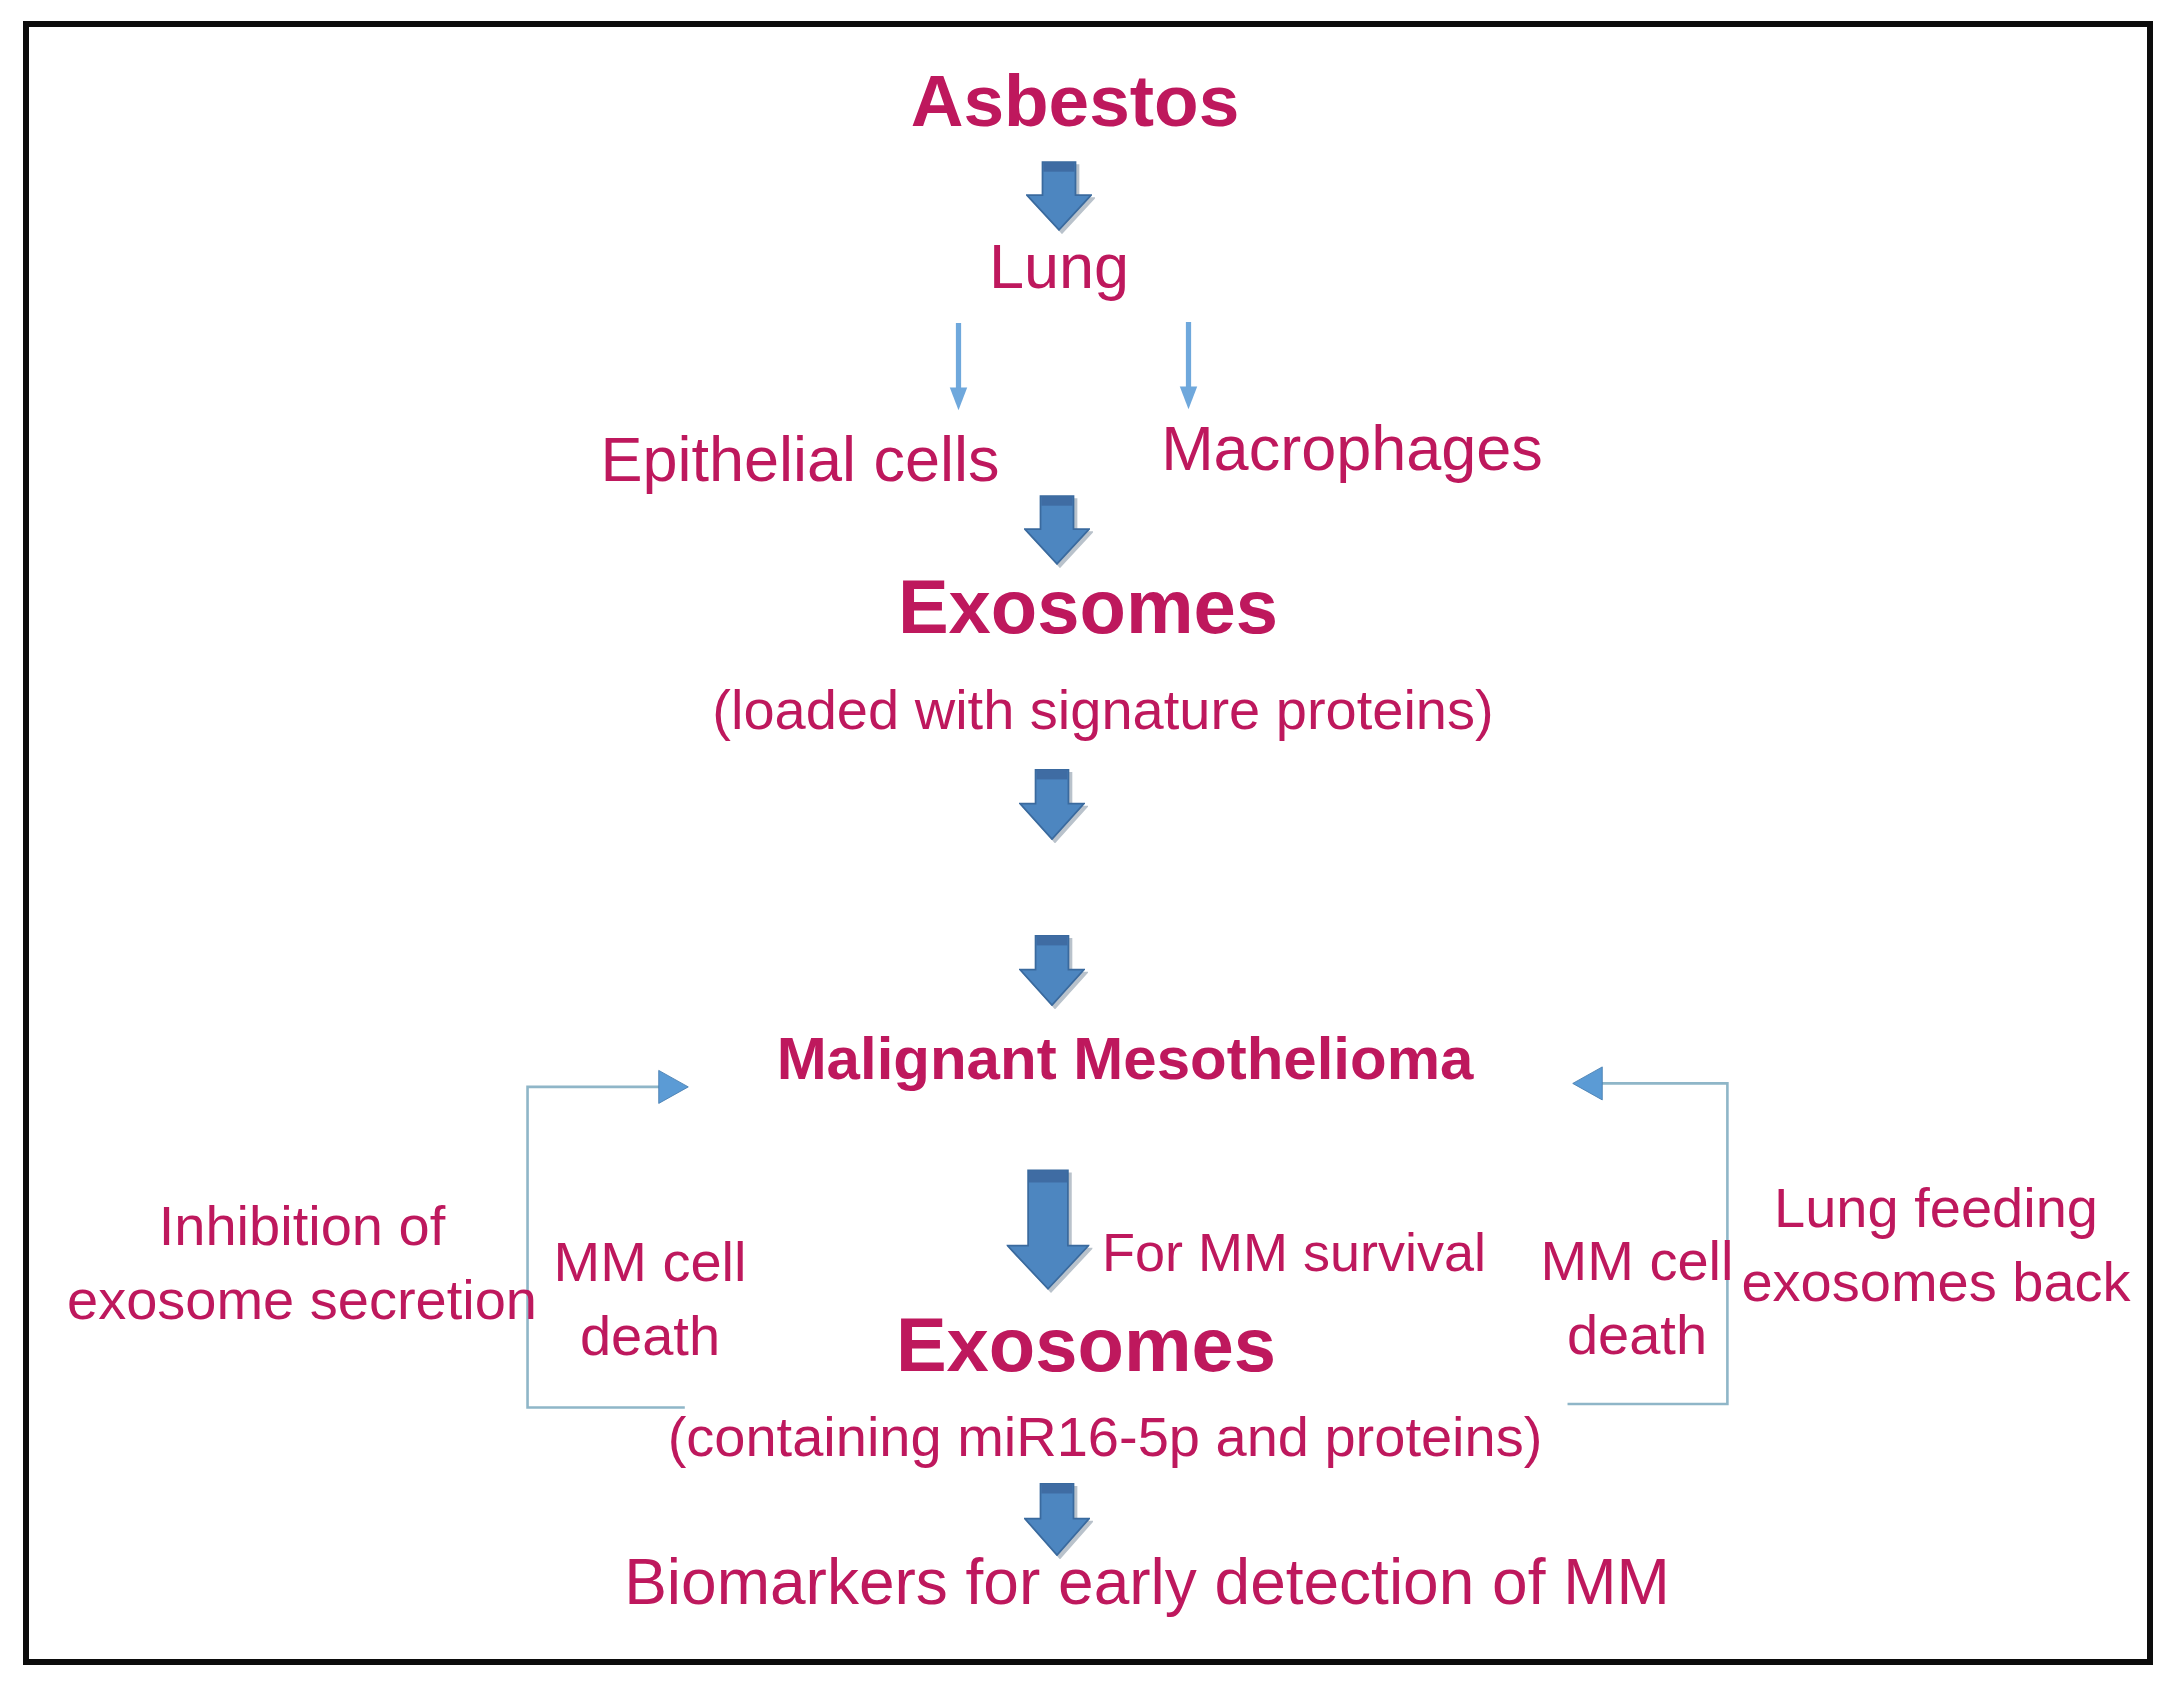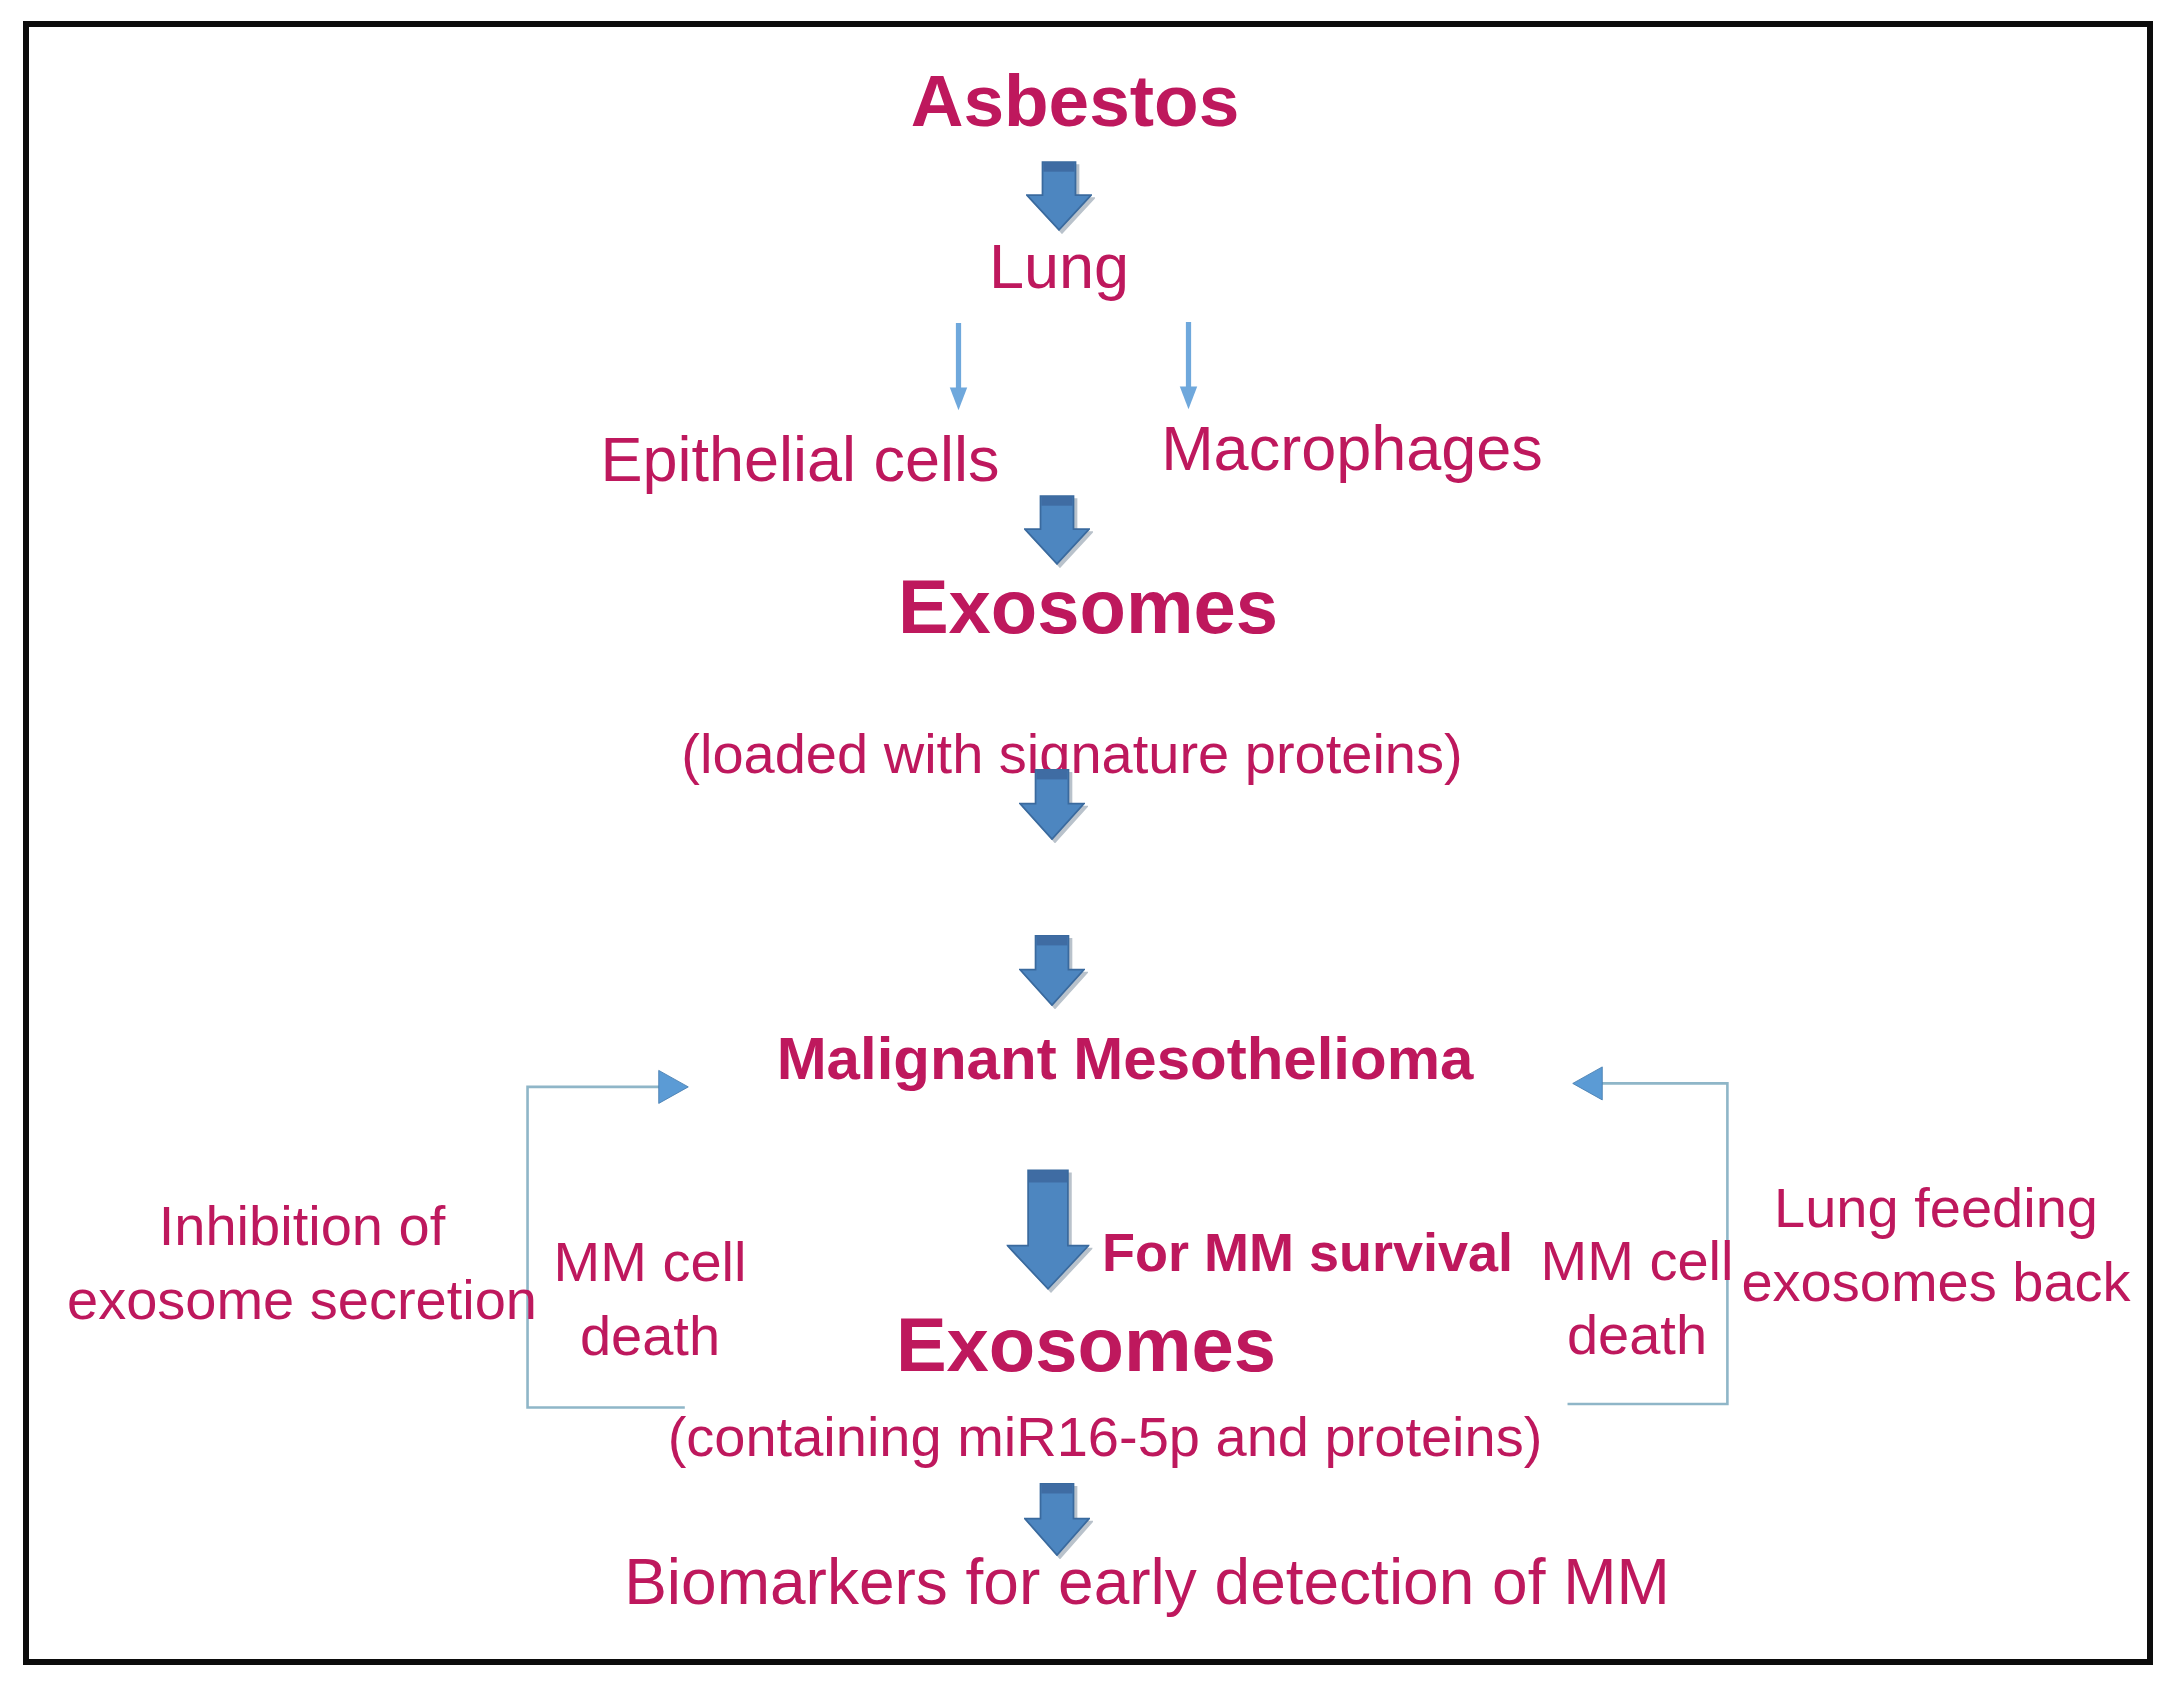--- a/index.html
+++ b/index.html
@@ -99,21 +99,21 @@
 
   <div class="arrow" style="left:1057px; top:495px;">
     <svg width="66" height="70" viewBox="0 0 76 80">
       <polygon points="19,1 57,1 57,39 75,39 38,79 1,39 19,39" fill="#4d86c0" stroke="#3a6a9e" stroke-width="2"></polygon>
       <rect x="20" y="1" width="36" height="11" fill="#3f6ca3"></rect>
     </svg>
   </div>
 
   <div class="txt bold fs88" style="left:1088px; top:567px;">Exosomes</div>
 
-  <div class="txt fs64" style="left:1072px; top:681px;margin-top:44px;">(loaded with signature proteins)</div>
+  <div class="txt fs64" style="left:1103px; top:681px;">(loaded with signature proteins)</div>
 
   <div class="arrow" style="left:1052px; top:769px;">
     <svg width="66" height="71" viewBox="0 0 76 82">
       <polygon points="19,1 57,1 57,40 75,40 38,81 1,40 19,40" fill="#4d86c0" stroke="#3a6a9e" stroke-width="2"></polygon>
       <rect x="20" y="1" width="36" height="11" fill="#3f6ca3"></rect>
     </svg>
   </div>
 
 
   <div class="arrow" style="left:1052px; top:935px;">
@@ -125,21 +125,21 @@
 
   <div class="txt bold fs86" style="left:1125px; top:1027px;">Malignant Mesothelioma</div>
 
   <div class="arrow" style="left:1048px; top:1169px;">
     <svg width="83" height="122" viewBox="0 0 96 140">
       <polygon points="25,1 71,1 71,88 95,88 48,138 1,88 25,88" fill="#4d86c0" stroke="#3a6a9e" stroke-width="2"></polygon>
       <rect x="26" y="1" width="44" height="14" fill="#3f6ca3"></rect>
     </svg>
   </div>
 
-  <div class="txt fs62 label-left" style="left:1102px; top:1224px; transform:none;font-weight:bold;">For MM survival</div>
+  <div class="txt fs62 label-left" style="left:1102px; top:1224px; transform:none;">For MM survival</div>
 
   <div class="txt bold fs88" style="left:1086px; top:1305px;">Exosomes</div>
 
   <div class="txt fs64" style="left:1105px; top:1408px;">(containing miR16-5p and proteins)</div>
 
   <div class="arrow" style="left:1057px; top:1483px;">
     <svg width="66" height="73" viewBox="0 0 76 84">
       <polygon points="19,1 57,1 57,41 75,41 38,83 1,41 19,41" fill="#4d86c0" stroke="#3a6a9e" stroke-width="2"></polygon>
       <rect x="20" y="1" width="36" height="11" fill="#3f6ca3"></rect>
     </svg>

